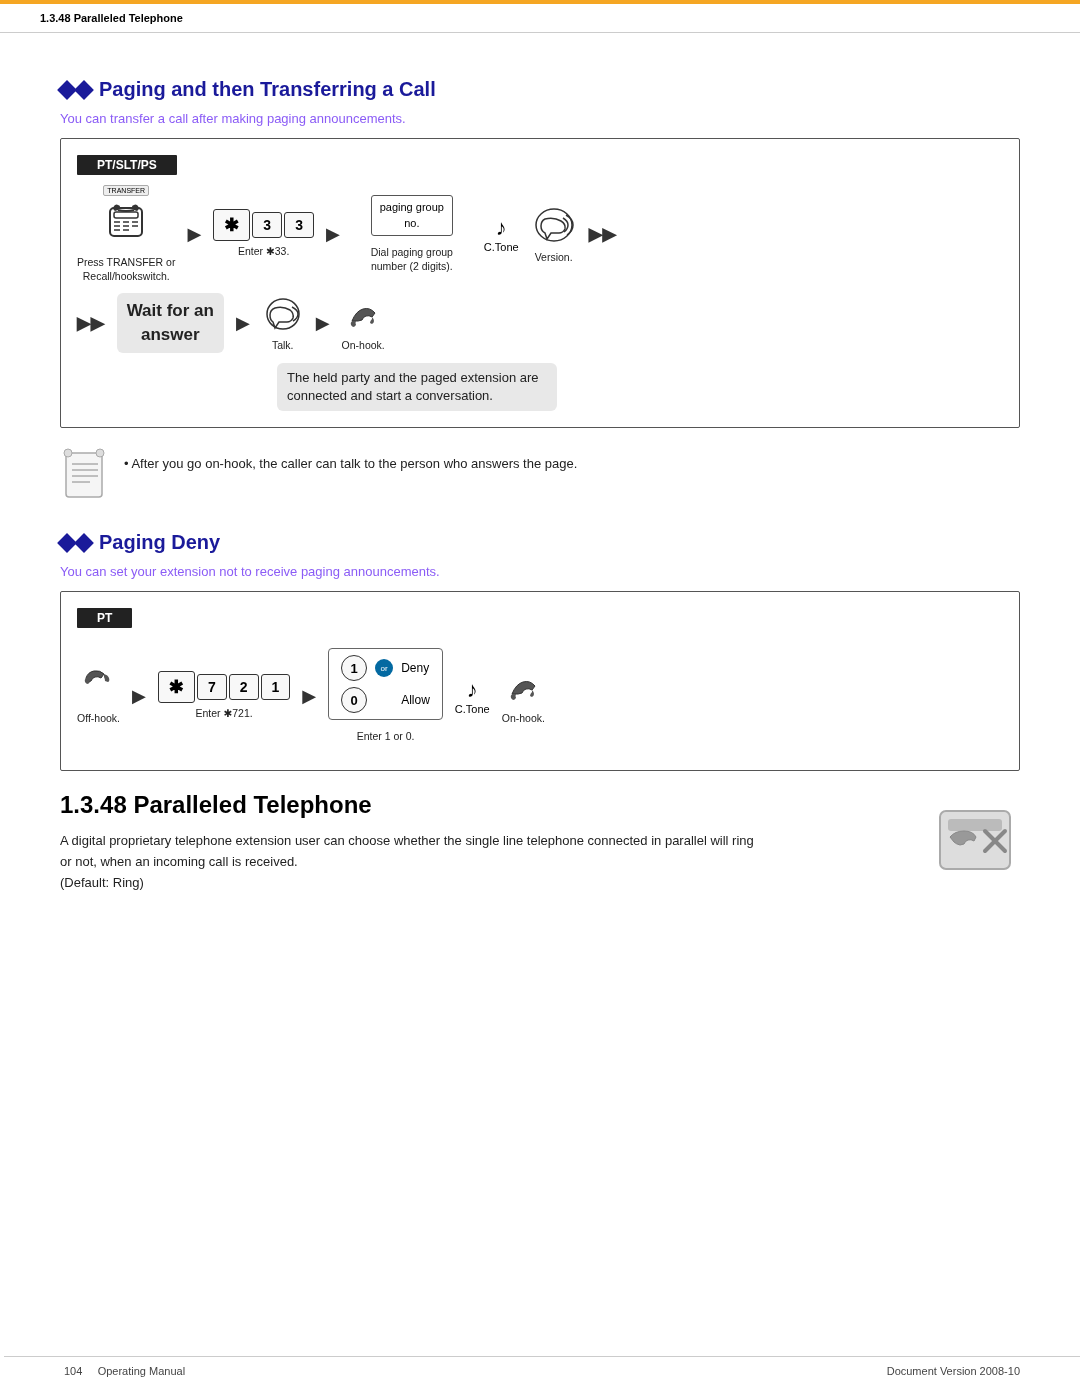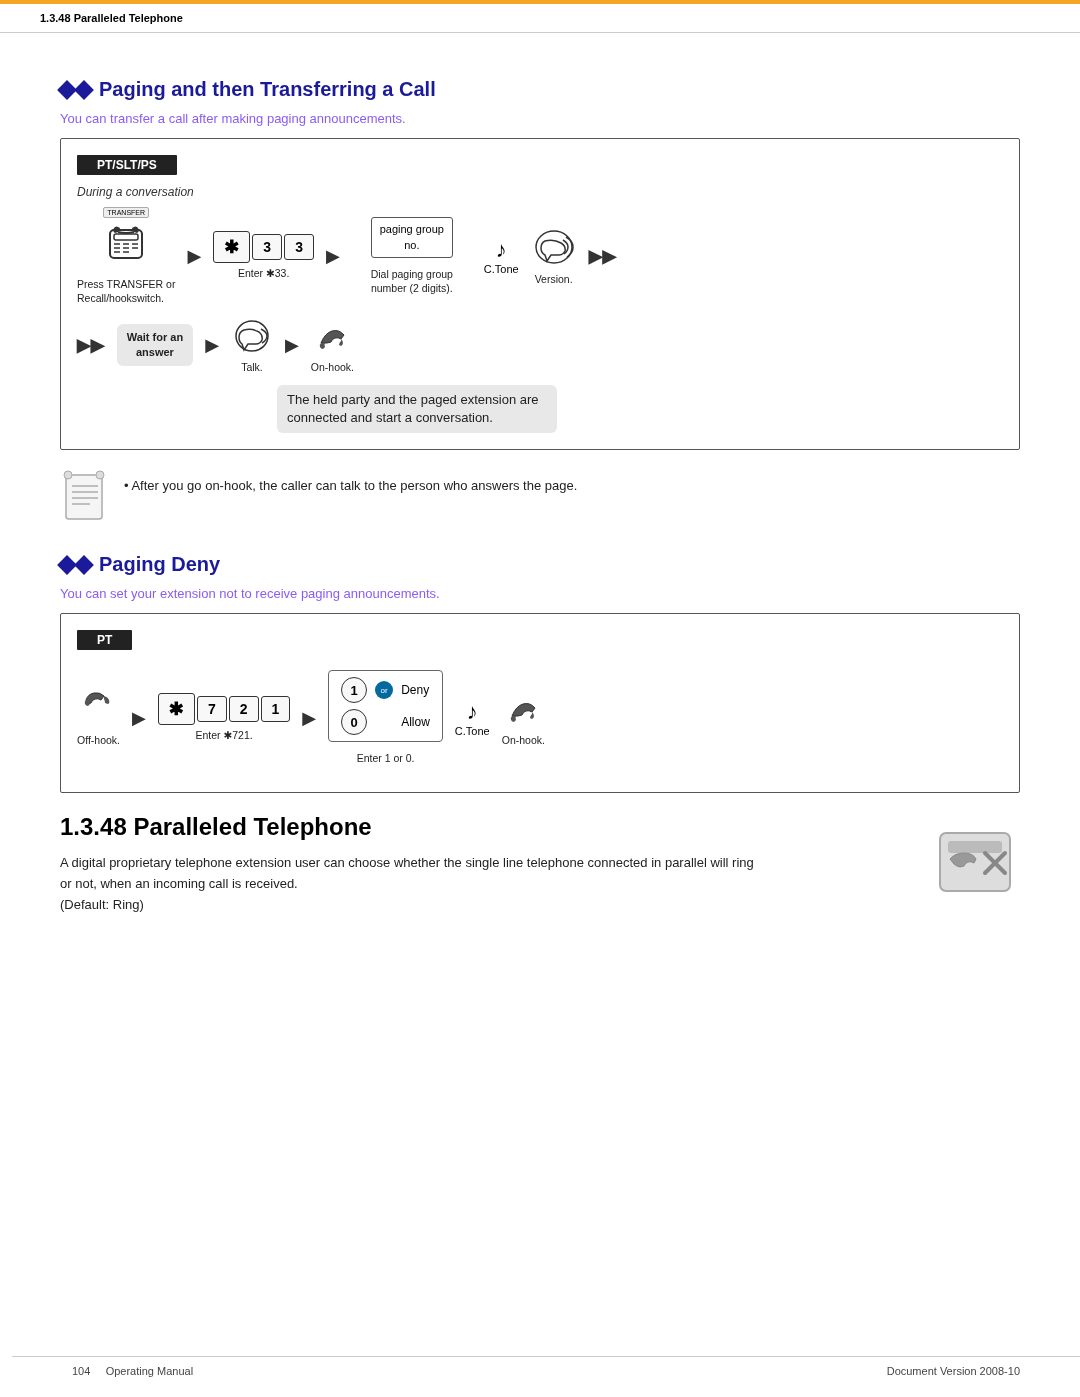--- a/index.html
+++ b/index.html
@@ -138,20 +138,21 @@
     .ctone-area {
       display: flex;
       flex-direction: column;
       align-items: center;
       font-size: 11px;
     }
 
     
     .caption {
       font-size: 10.5px;
+      text-align: center;
       color: #222;
       max-width: 100px;
       line-height: 1.3;
     }
 
     
     .balloon {
       background: #e8e8e8;
       border-radius: 6px;
       padding: 6px 10px;
@@ -236,21 +237,21 @@
       font-size: 13px;
       color: #222;
       line-height: 1.6;
       max-width: 700px;
     }
 
     
     .footer {
       position: absolute;
       bottom: 20px;
-      left: 12px;
+      left: 4px;
       right: 0;
       display: flex;
       justify-content: space-between;
       padding: 0 60px;
       font-size: 11px;
       color: #444;
       border-top: 1px solid #ccc;
       padding-top: 8px;
     }
 
@@ -288,21 +289,20 @@
       <span class="diamond-icon">
         <span class="diamond"></span>
         <span class="diamond"></span>
       </span>
       <span>Paging and then Transferring a Call</span>
     </div>
     <p class="section-desc">You can transfer a call after making paging announcements.</p>
 
     <div class="diagram-box">
       <div class="diagram-label">PT/SLT/PS</div>
-      <div class="italic-label">During a conversation</div>
 
       
       <div class="flow-row">
 
         <div class="flow-item">
           <div class="transfer-icon-box">
             <span class="transfer-label">TRANSFER</span>
             <svg width="48" height="54" viewBox="0 0 48 54">
 
               <rect x="8" y="10" width="32" height="28" rx="4" fill="none" stroke="#333" stroke-width="2"></rect>
@@ -367,21 +367,21 @@
         <div class="flow-arrow-dbl">▶▶</div>
       </div>
 
       
 
       
       <div class="flow-row" style="align-items:center;">
         <div class="flow-arrow-dbl">▶▶</div>
 
         <div class="balloon" style="max-width:120px;text-align:center;">
-          <span style="white-space:pre-line;font-size:11px;font-weight:bold;">Wait for an
+          <span style="white-space:pre-line;font-size:17px;font-weight:bold;">Wait for an
 answer</span>
         </div>
 
         <div class="flow-arrow">▶</div>
 
         <div class="flow-item">
           <svg width="42" height="42" viewBox="0 0 42 42">
             <ellipse cx="21" cy="21" rx="16" ry="15" fill="none" stroke="#333" stroke-width="1.5"></ellipse>
             <path d="M13 15 Q21 13 28 17 Q32 20 31 25 Q29 29 25 29 L17 29 L13 35 L11 29 Q8 27 8 22 Q8 17 13 15Z" fill="none" stroke="#333" stroke-width="1.5"></path>
             <path d="M30 14 Q36 17 36 21 Q36 25 31 28" fill="none" stroke="#333" stroke-width="1.5"></path>

